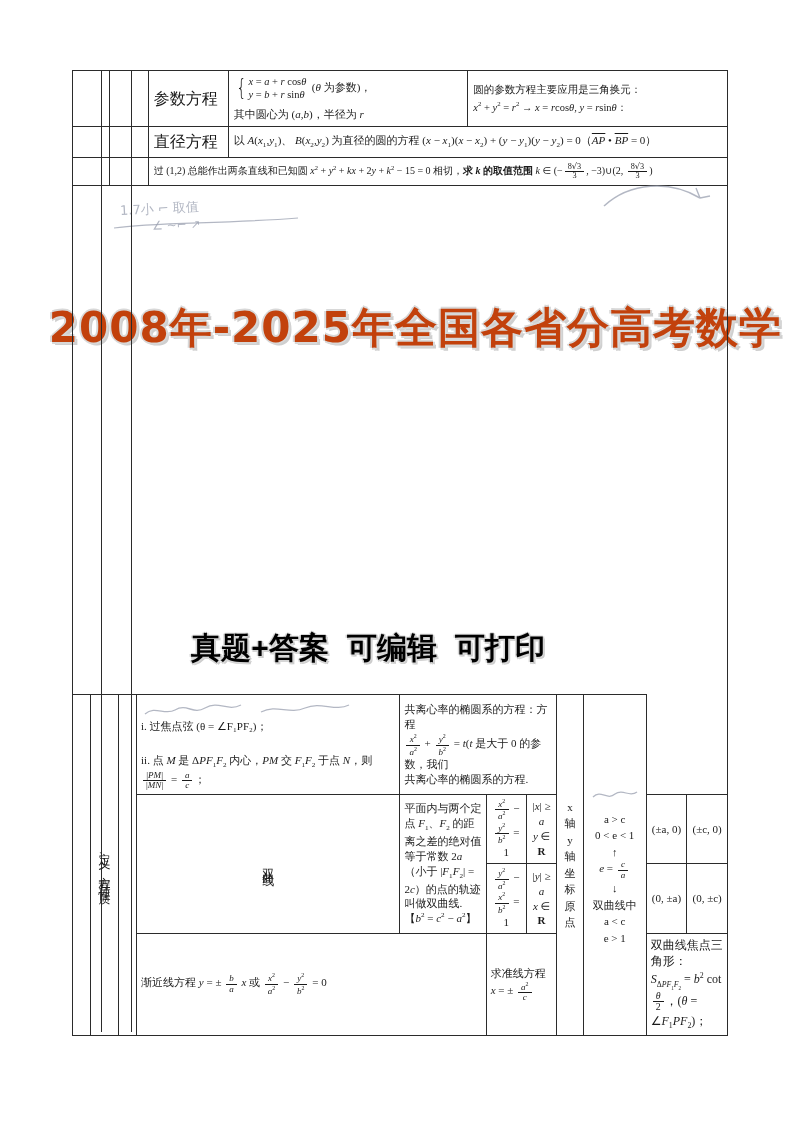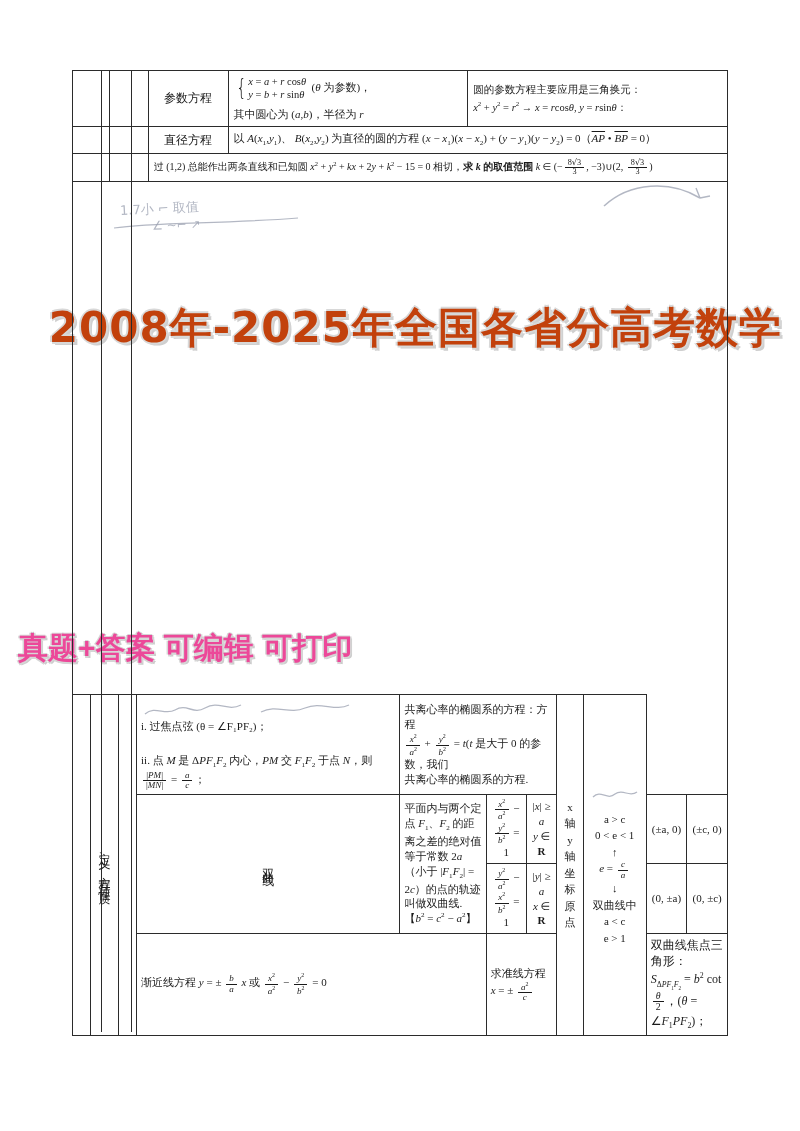--- a/index.html
+++ b/index.html
@@ -40,21 +40,21 @@
     font-size: 11px;
     line-height: 1.35;
   }
   .top-table td {
     border: 1px solid #2b2b2b;
     padding: 4px 5px;
     vertical-align: middle;
   }
   .col-blank { width: 28px; }
   .col-blank2 { width: 30px; }
-  .col-label { width: 74px; text-align: center; font-size: 12px; }
+  .col-label { width: 74px; font-size: 16px; }
   .col-mid { width: 246px; }
   .col-right { width: 268px; font-size: 10.5px; }
 
   .mathit { font-family: "Liberation Serif", serif; font-style: italic; }
   .frac {
     display: inline-block;
     vertical-align: middle;
     text-align: center;
     font-size: 0.82em;
     line-height: 1.05;
@@ -108,24 +108,25 @@
        0 2px 0 #d8d8d8,
        0 -2px 0 #d8d8d8,
        3px 3px 0 #cfcfcf;
     white-space: nowrap;
   }
   .wm-sub {
     position: absolute;
     left: 18px;
     top: 628px;
     width: 700px;
-    font-family: Liberation Sans, sans-serif;
+    text-align: center;
+    font-family: Liberation Mono, monospace;
     font-weight: bold;
     font-size: 30px;
-    color: #ec4899;
+    color: #000000;
     text-shadow:
        1.5px 0 0 #d6d6d6,
       -1.5px 0 0 #d6d6d6,
        0 1.5px 0 #d6d6d6,
        0 -1.5px 0 #d6d6d6,
        2px 2px 0 #cccccc;
     white-space: nowrap;
   }
 
   

